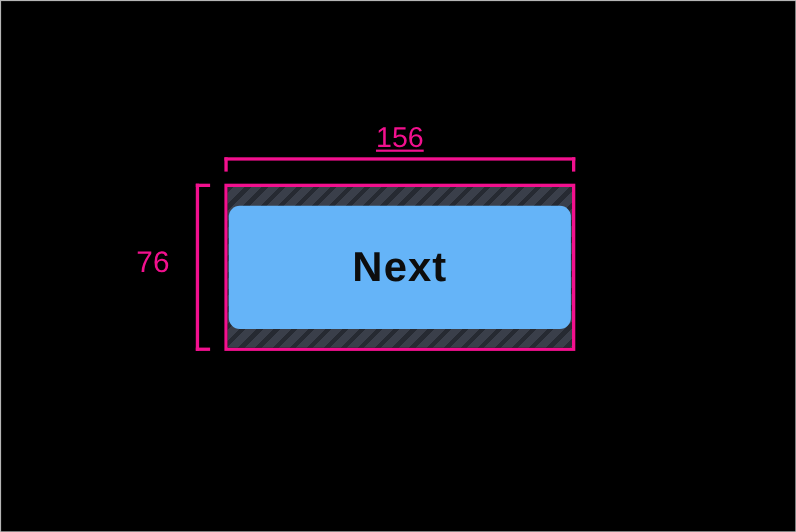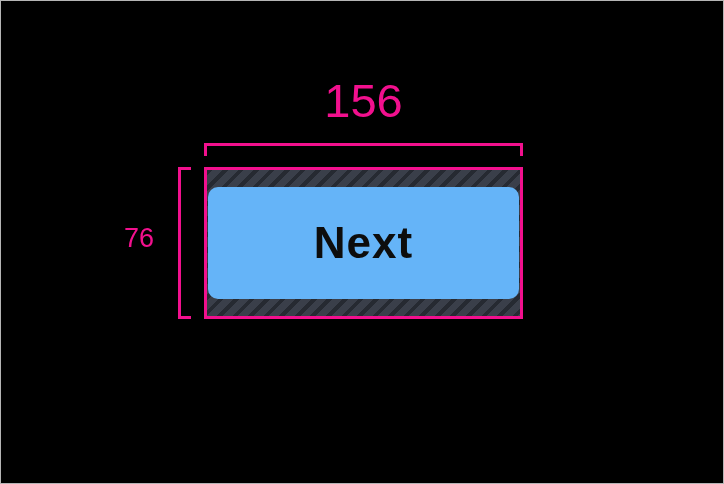--- a/index.html
+++ b/index.html
@@ -20,27 +20,28 @@
     background: var(--background);
     border: 1px solid var(--frame-border);
     overflow: hidden;
     font-family: "Liberation Sans", sans-serif;
   }
 
   
   .width-label {
     position: absolute;
     left: 203px;
-    top: 82px;
+    top: 107px;
     width: 319px;
     text-align: center;
     color: var(--accent);
-    font-size: 47px;
+    font-size: 26px;
     line-height: 35px;
     font-weight: 400;
+    text-decoration: underline;
   }
   .width-line {
     position: absolute;
     left: 203px;
     top: 142px;
     width: 319px;
     height: 13px;
     border: 3px solid var(--accent);
     border-bottom: none;
   }
@@ -95,21 +96,21 @@
     border: none;
     border-radius: 10px;
     display: flex;
     align-items: center;
     justify-content: center;
     padding: 0;
     cursor: pointer;
   }
   .next-btn span {
     font-family: "Liberation Sans", sans-serif;
-    font-size: 44px;
+    font-size: 38px;
     font-weight: 600;
     letter-spacing: 1px;
     color: var(--button-text);
   }
 </style>
 </head>
 <body>
 
 <div class="frame">
 

